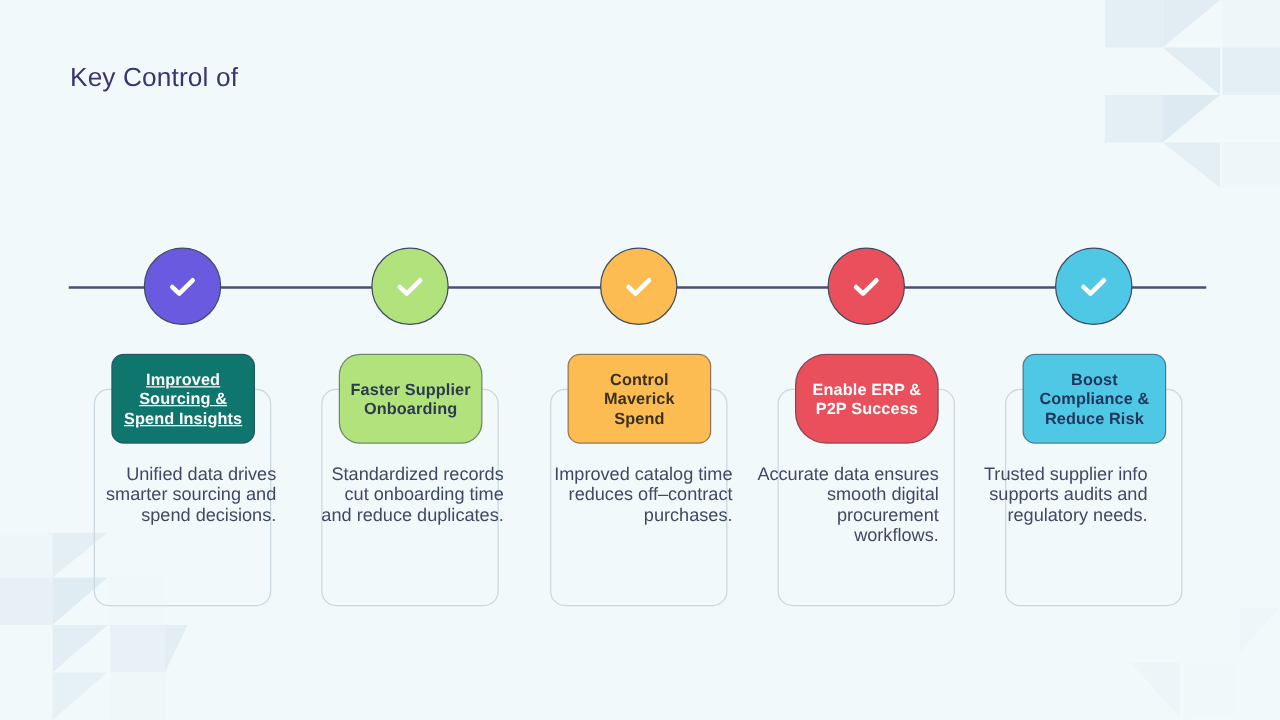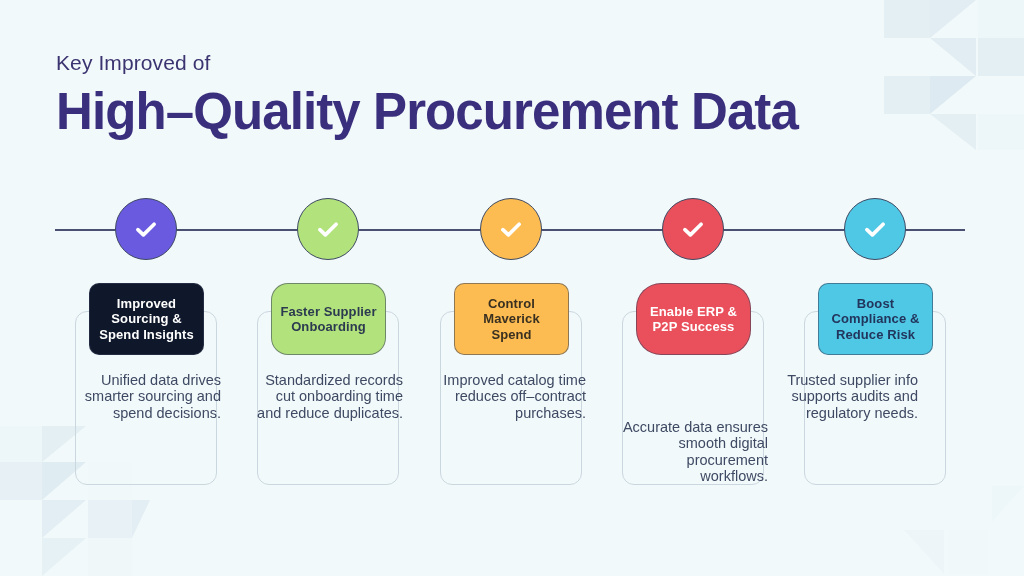--- a/index.html
+++ b/index.html
@@ -126,37 +126,36 @@
     <rect x="88" y="112" width="44" height="38" fill="#EFF7F9"></rect>
   </svg>
 
   <svg class="deco deco-br" viewBox="0 0 120 90">
     <polygon points="0,44 40,44 40,88" fill="#E9F3F7"></polygon>
     <rect x="44" y="44" width="40" height="44" fill="#F0F8F9"></rect>
     <polygon points="88,0 120,0 88,36" fill="#EAF4F7"></polygon>
   </svg>
 
   <div class="header">
-    <div class="eyebrow">Key Improved of</div>
-    <div class="headline">High–Quality Procurement Data</div>
+    <div class="eyebrow">Key Control of</div>
   </div>
 
   <div class="timeline-line"></div>
 
   <div id="steps-layer">
       <div class="node" style="left: 115px; background: rgb(106, 90, 224);">
         <span>
           <svg viewBox="0 0 24 24" fill="none" stroke="#FFFFFF" stroke-width="3.4" stroke-linecap="round" stroke-linejoin="round">
             <polyline points="4.5,12.6 9.6,17.4 19.5,7.6"></polyline>
           </svg>
         </span>
       </div>
       <div class="outline-card" style="left: 75px;"></div>
       <div class="body-text" style="left: 71px;">Unified data drives smarter sourcing and spend decisions.</div>
-      <div class="badge" style="left: 89px; background: #0f172a; color: rgb(255, 255, 255);">Improved Sourcing &amp; Spend Insights</div>
+      <div class="badge" style="left: 89px; background: #0f766e; color: rgb(255, 255, 255); text-decoration: underline;">Improved Sourcing &amp; Spend Insights</div>
       <div class="node" style="left: 297px; background: rgb(178, 226, 124);">
         <span>
           <svg viewBox="0 0 24 24" fill="none" stroke="#FFFFFF" stroke-width="3.4" stroke-linecap="round" stroke-linejoin="round">
             <polyline points="4.5,12.6 9.6,17.4 19.5,7.6"></polyline>
           </svg>
         </span>
       </div>
       <div class="outline-card" style="left: 257px;"></div>
       <div class="body-text" style="left: 253px;">Standardized records cut onboarding time and reduce duplicates.</div>
       <div class="badge" style="left: 271px; background: rgb(178, 226, 124); color: rgb(44, 58, 80); border-radius: 17px;">Faster Supplier Onboarding</div>
@@ -171,21 +170,21 @@
       <div class="body-text" style="left: 436px;">Improved catalog time reduces off–contract purchases.</div>
       <div class="badge" style="left: 454px; background: rgb(252, 188, 81); color: rgb(58, 48, 32);">Control Maverick Spend</div>
       <div class="node" style="left: 662px; background: rgb(233, 80, 92);">
         <span>
           <svg viewBox="0 0 24 24" fill="none" stroke="#FFFFFF" stroke-width="3.4" stroke-linecap="round" stroke-linejoin="round">
             <polyline points="4.5,12.6 9.6,17.4 19.5,7.6"></polyline>
           </svg>
         </span>
       </div>
       <div class="outline-card" style="left: 622px;"></div>
-      <div class="body-text" style="left: 618px; margin-top: 47px;">Accurate data ensures smooth digital procurement workflows.</div>
+      <div class="body-text" style="left: 601px;">Accurate data ensures smooth digital procurement workflows.</div>
       <div class="badge" style="left: 636px; background: rgb(233, 80, 92); color: rgb(255, 255, 255); border-radius: 25px;">Enable ERP &amp; P2P Success</div>
       <div class="node" style="left: 844px; background: rgb(79, 200, 230);">
         <span>
           <svg viewBox="0 0 24 24" fill="none" stroke="#FFFFFF" stroke-width="3.4" stroke-linecap="round" stroke-linejoin="round">
             <polyline points="4.5,12.6 9.6,17.4 19.5,7.6"></polyline>
           </svg>
         </span>
       </div>
       <div class="outline-card" style="left: 804px;"></div>
       <div class="body-text" style="left: 768px;">Trusted supplier info supports audits and regulatory needs.</div>

